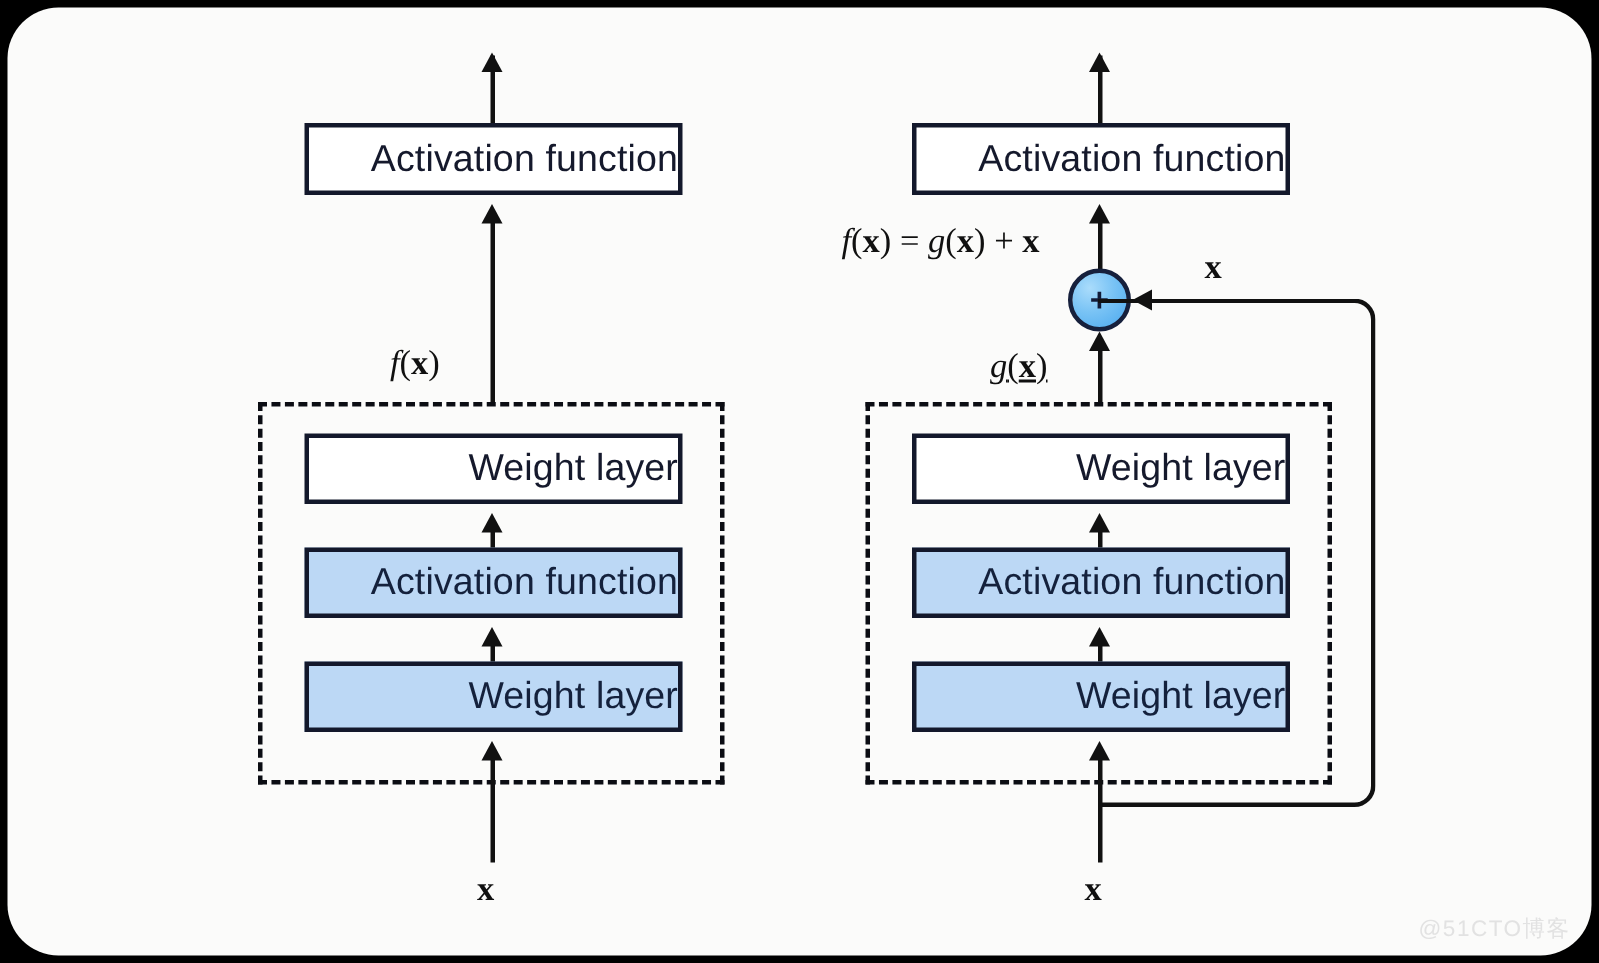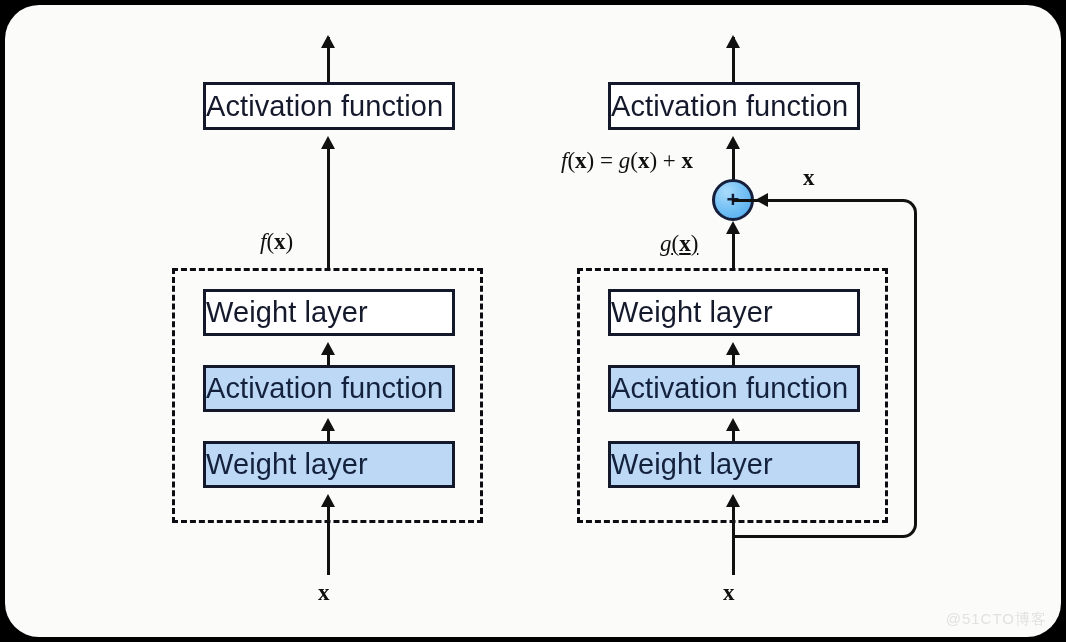--- a/index.html
+++ b/index.html
@@ -22,22 +22,22 @@
     background: #fbfbfa;
     border-radius: 34px;
     overflow: hidden;
   }
   .node-box {
     position: absolute;
     box-sizing: border-box;
     border: 3px solid #13182b;
     display: flex;
     align-items: center;
-    justify-content: flex-start;
-    font-size: 29px;
+    justify-content: flex-end;
+    font-size: 25px;
     letter-spacing: 0.1px;
     color: #15192c;
     background: #ffffff;
     white-space: nowrap;
   }
   .node-box.filled {
     background: #bcd8f5;
     color: #14213c;
   }
   .dashed-group {

